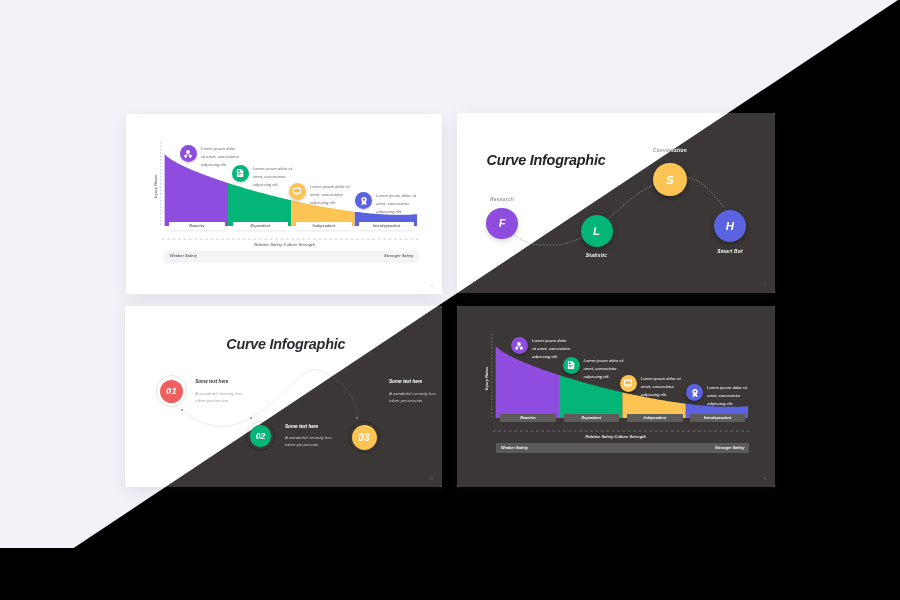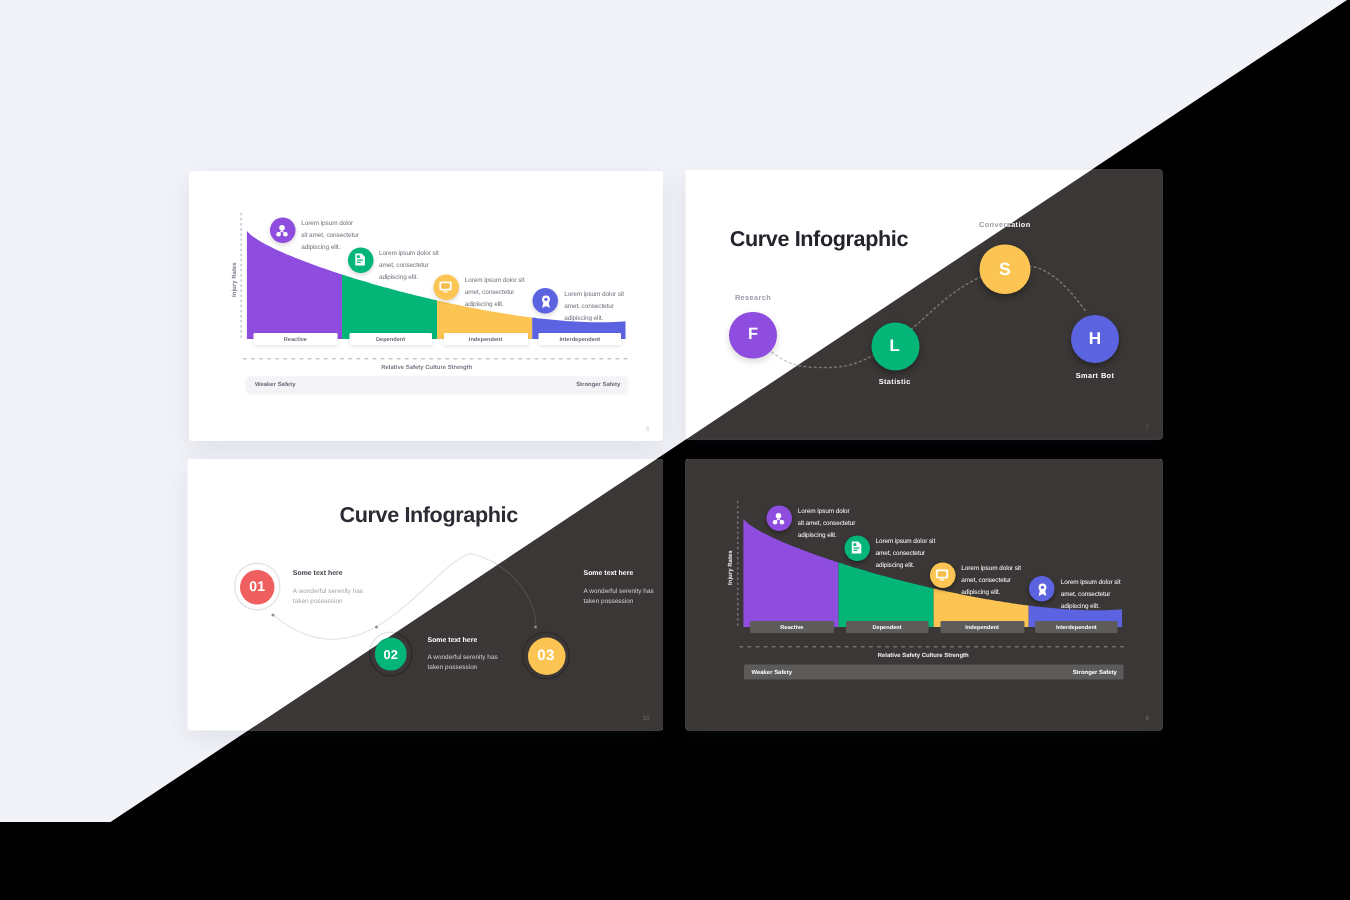--- a/index.html
+++ b/index.html
@@ -1,19 +1,19 @@
 <!DOCTYPE html>
 <html><head>
 <meta charset="utf-8">
 <title>Curve Infographic Preview</title>
 <style>
   html,body{margin:0;padding:0;}
   body{width:900px;height:600px;overflow:hidden;
        font-family:"Liberation Sans",sans-serif;background:#000;}
-  #stage{position:relative;width:900px;height:548px;overflow:hidden;}
+  #stage{position:relative;width:900px;height:548px;overflow:hidden;font-style:italic;}
   .bg-light{position:absolute;left:0;top:0;width:900px;height:600px;background:#f2f3f8;}
   .bg-dark{position:absolute;left:0;top:0;width:900px;height:600px;background:#000;
     clip-path:polygon(898px 0px, 900px 0px, 900px 600px, 0px 600px, 0px 597px);}
 
   
   .slide{position:absolute;overflow:hidden;border-radius:2px;}
   .slide .layer{position:absolute;left:0;top:0;width:100%;height:100%;}
   .layer.light{background:#ffffff;}
   .layer.dark{background:#3a3736;}
 

